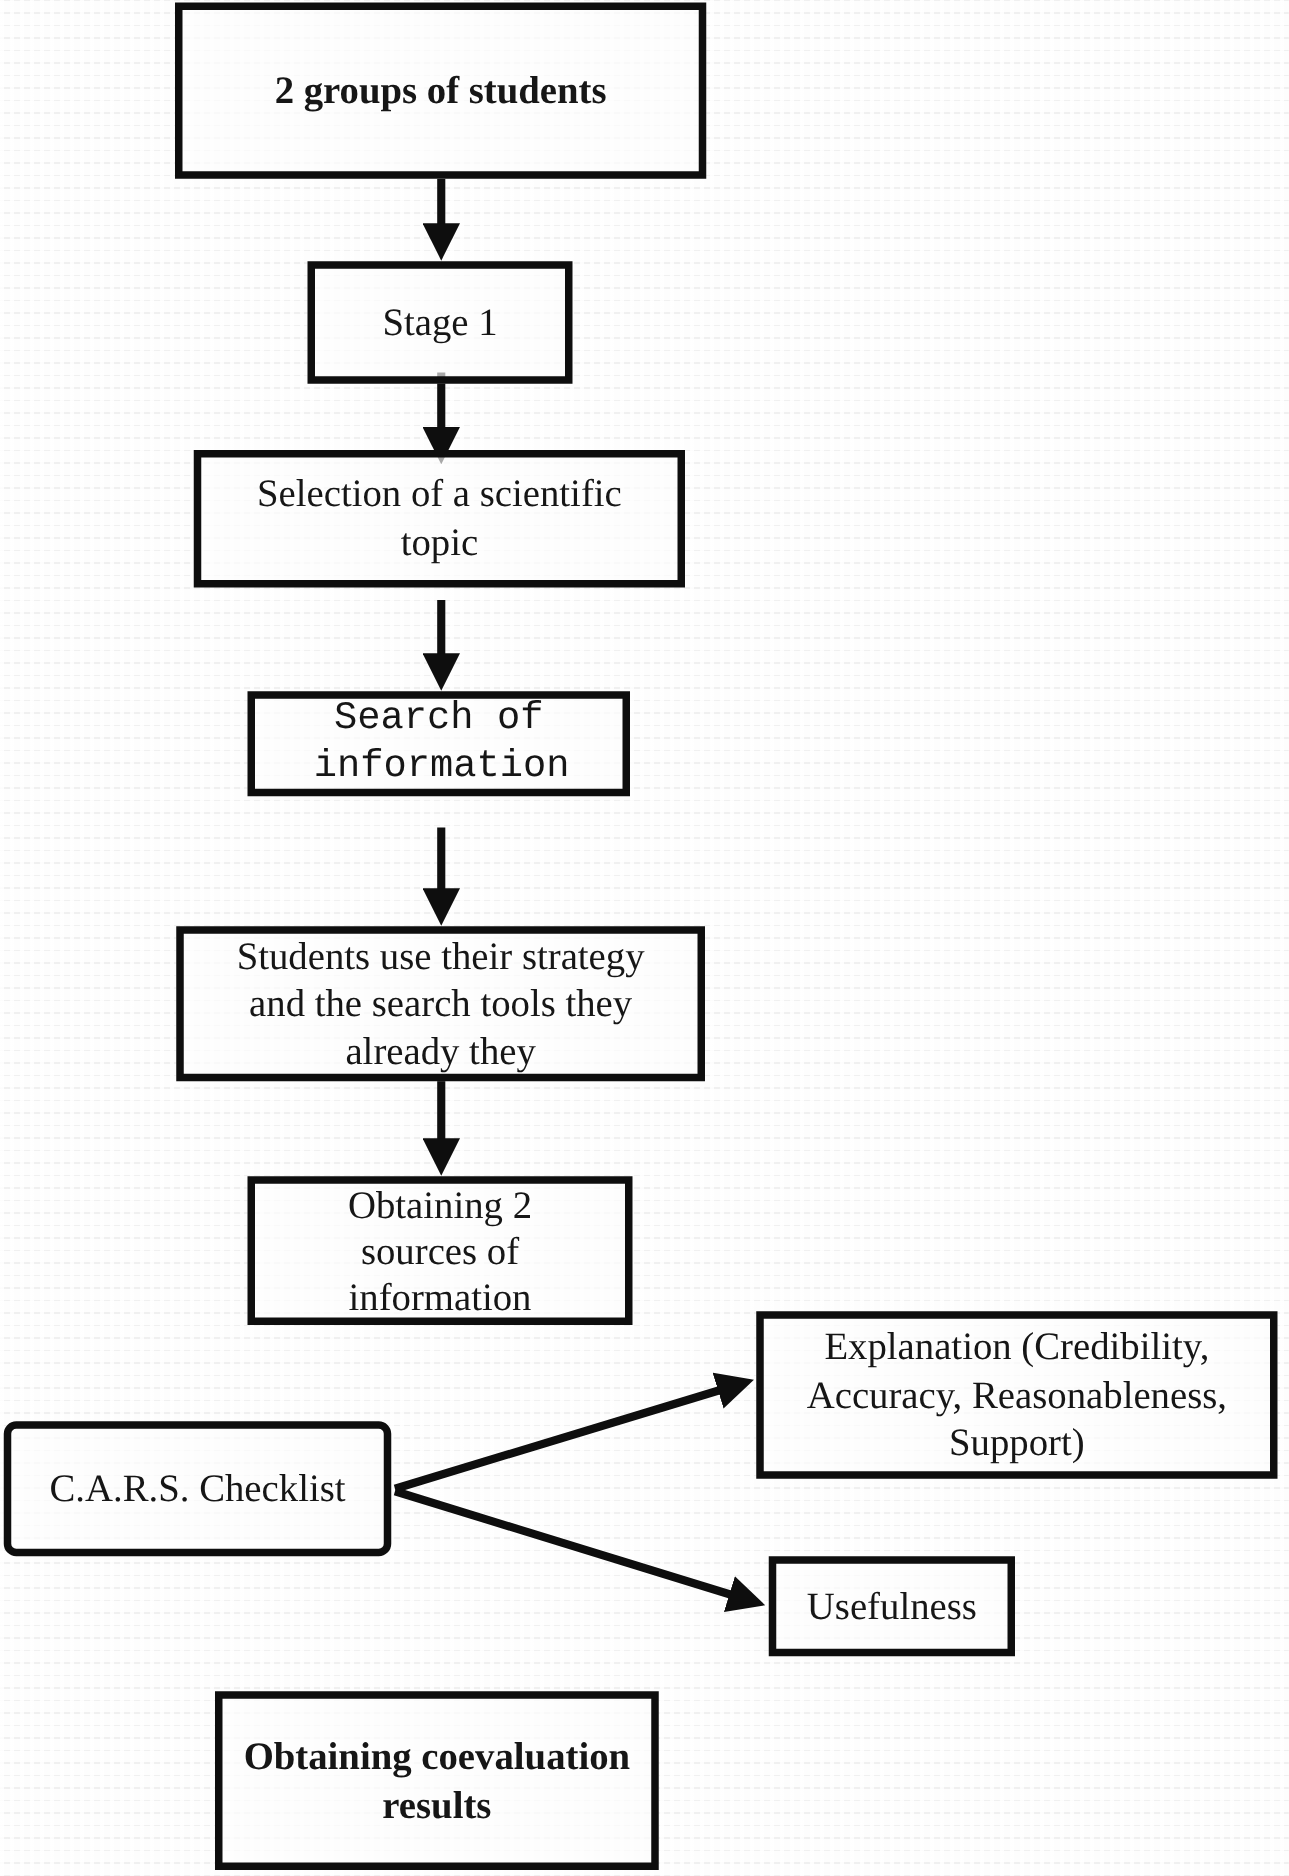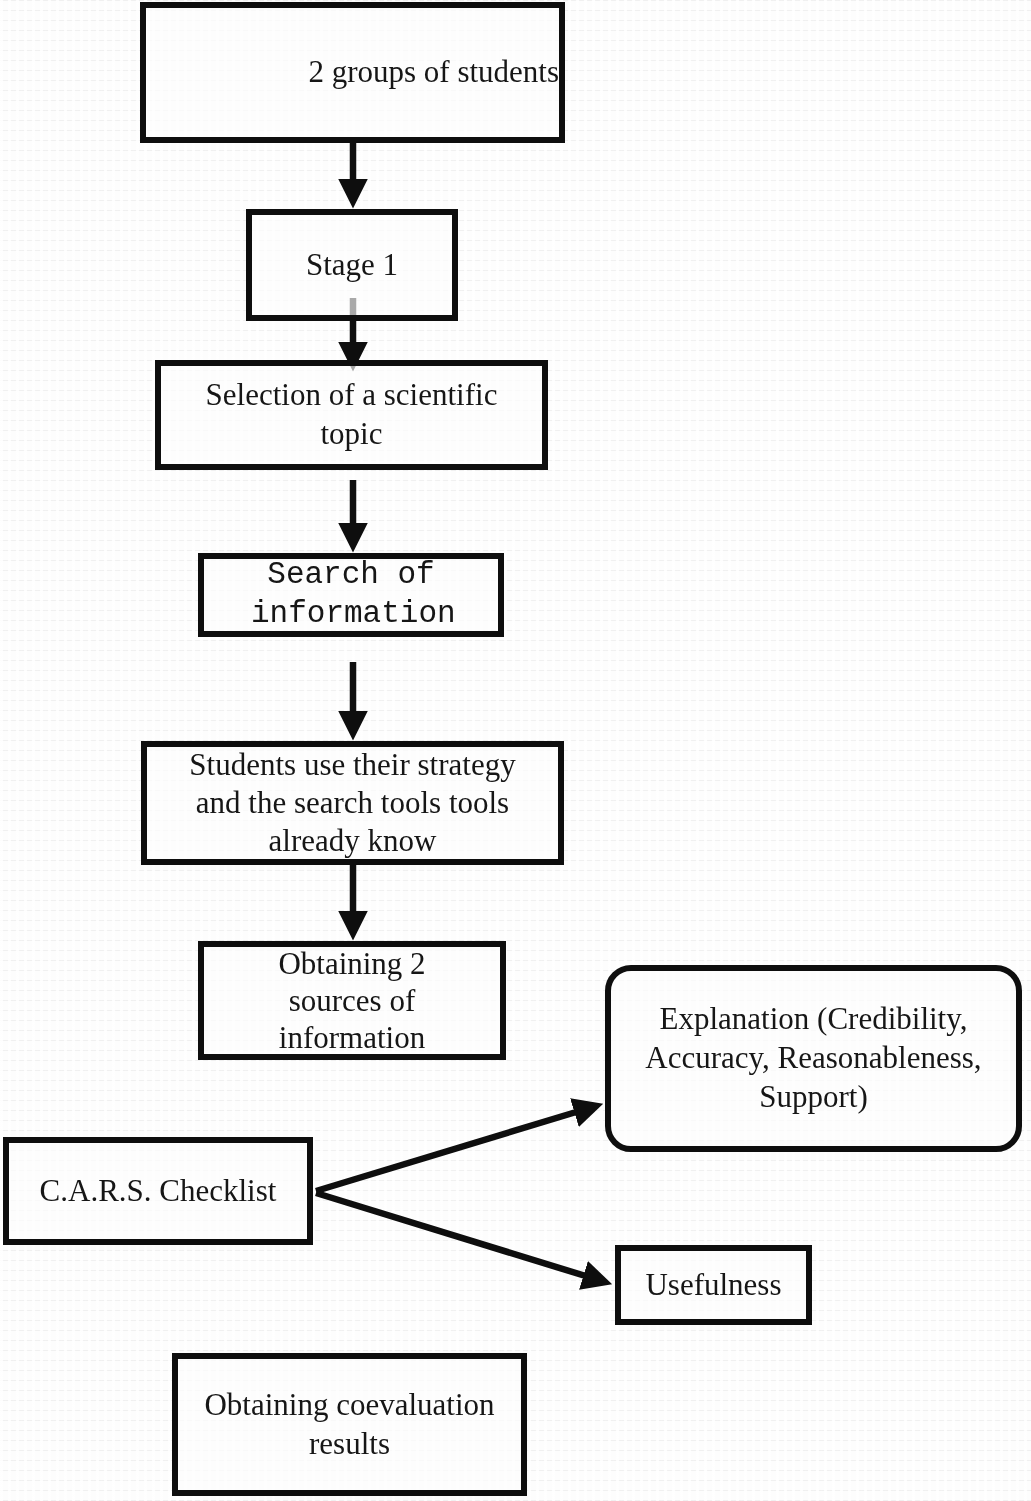--- a/index.html
+++ b/index.html
@@ -36,34 +36,34 @@
     background: rgba(253,253,253,0.65);
     display: flex;
     align-items: center;
     justify-content: center;
     text-align: center;
     color: #161616;
     font-size: 31px;
     line-height: 1.25;
   }
   .box span { display: inline-block; }
-  .bold { font-weight: 400; justify-content: flex-end; }
+  .bold { font-weight: 700; }
 
   .n1  { left: 140px; top: 2px;    width: 425px; height: 141px; }
-  .n2  { left: 246px; top: 209px;  width: 212px; height: 112px;  }
+  .n2  { left: 246px; top: 209px;  width: 212px; height: 98px;  }
   .n3  { left: 155px; top: 360px;  width: 393px; height: 110px; }
   .n3 span { max-width: 345px; }
   .n4  { left: 198px; top: 553px;  width: 306px; height: 84px; font-family: Liberation Mono, monospace; }
   .n4 span { max-width: 200px; }
   .n5  { left: 141px; top: 741px;  width: 423px; height: 124px; line-height: 1.22; }
   .n5 span { max-width: 368px; }
   .n6  { left: 198px; top: 941px;  width: 308px; height: 119px; line-height: 1.2; }
   .n6 span { max-width: 182px; }
-  .n7  { left: 3px;   top: 1137px; width: 310px; height: 108px; }
-  .n8  { left: 605px; top: 965px; width: 417px; height: 187px; border-radius: 26px; }
+  .n7  { left: 3px;   top: 1137px; width: 310px; height: 108px; border-radius: 10px; }
+  .n8  { left: 605px; top: 1049px; width: 417px; height: 134px; }
   .n8 span { max-width: 400px; }
   .n9  { left: 615px; top: 1245px; width: 197px; height: 80px; align-items: center;  }
   .n10 { left: 172px; top: 1353px; width: 355px; height: 143px; }
   .n10 span { max-width: 360px; }
 </style>
 </head>
 <body>
 
 <div class="canvas">
 
@@ -92,21 +92,21 @@
 
   <div class="box n3">
     <span>Selection of a scientific topic</span>
   </div>
 
   <div class="box n4">
     <span>Search of information</span>
   </div>
 
   <div class="box n5">
-    <span>Students use their strategy and the search tools tools already know</span>
+    <span>Students use their strategy and the search tools they already they</span>
   </div>
 
   <div class="box n6">
     <span>Obtaining 2 sources of information</span>
   </div>
 
   <div class="box n7">
     <span>C.A.R.S. Checklist</span>
   </div>
 

